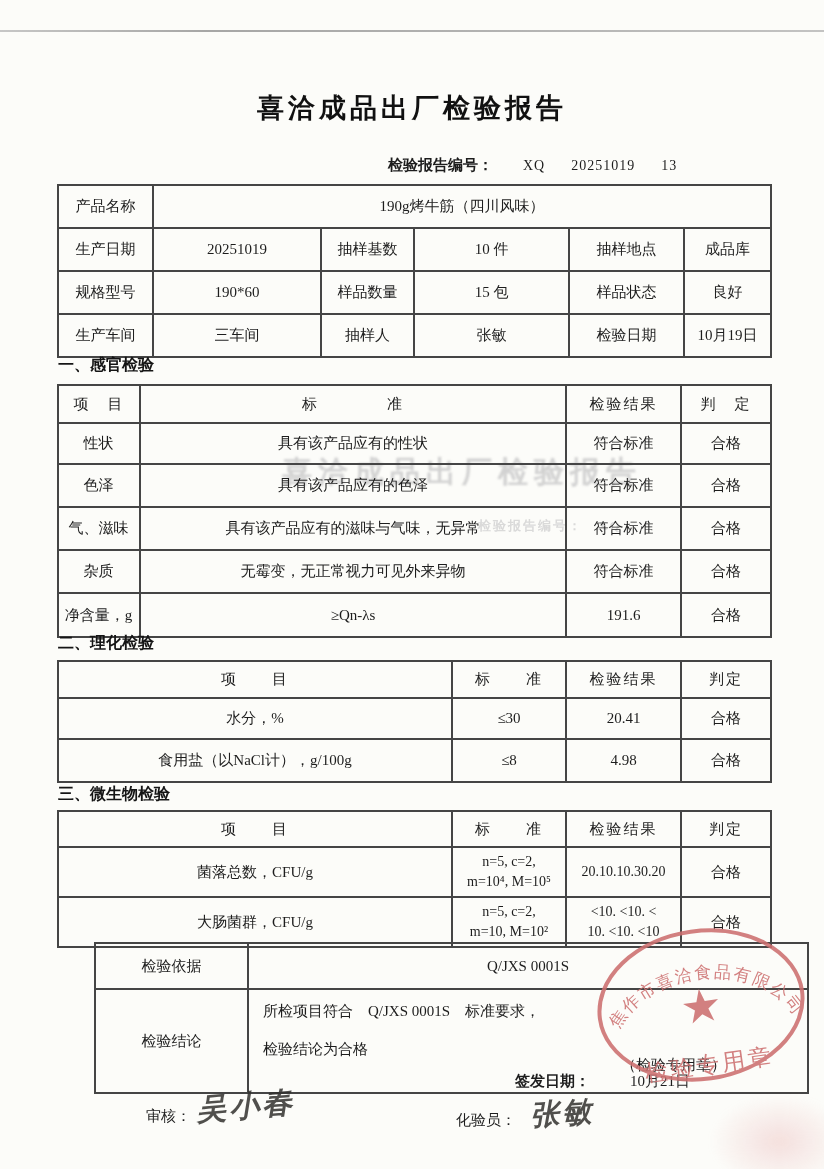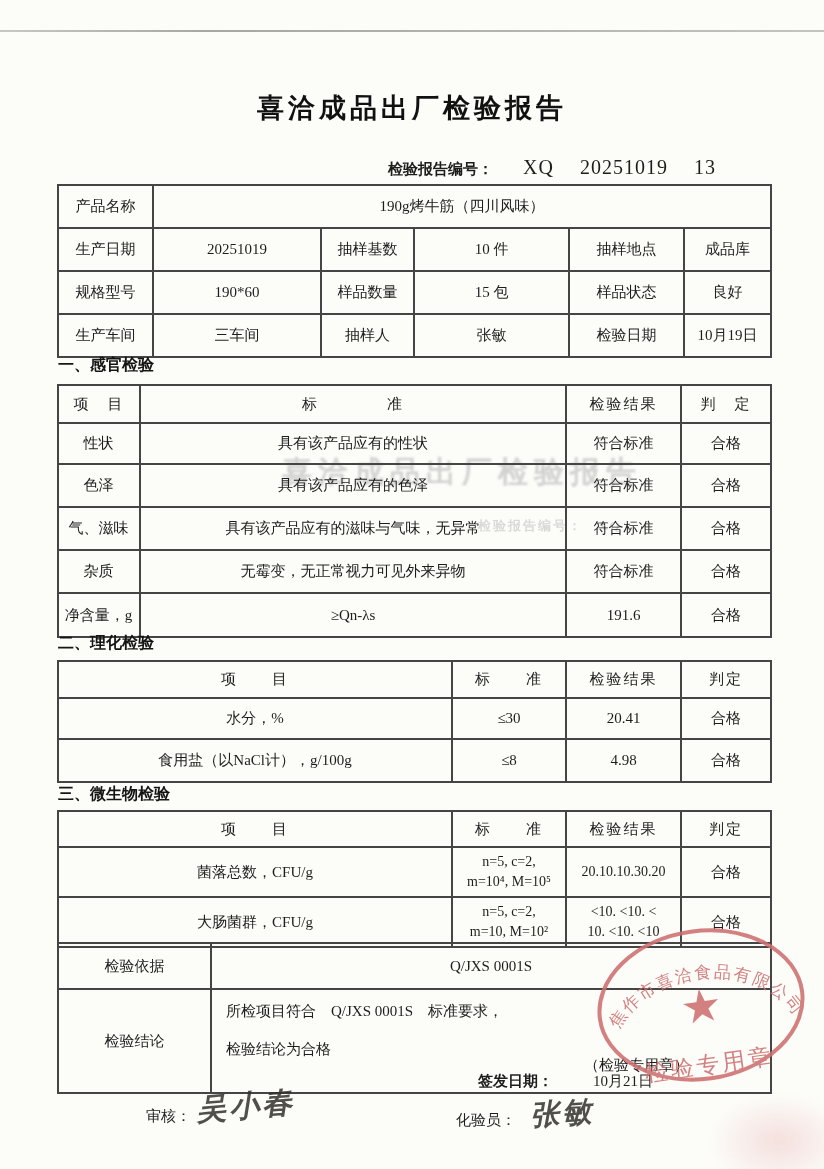--- a/index.html
+++ b/index.html
@@ -8,21 +8,21 @@
     background:#fcfcf9; overflow:hidden;
     font-family:"Liberation Serif","DejaVu Serif",serif; color:#1d1d1d;
   }
   .scanline { position:absolute; top:30px; left:0; width:824px; height:2px;
     background:linear-gradient(90deg,#b5b5b5,#8a8a8a 25%,#9a9a9a 60%,#b0b0b0); opacity:.75; }
   .title { position:absolute; top:90px; left:0; width:824px; text-align:center;
     font-family:"Liberation Sans","DejaVu Sans",sans-serif; font-weight:bold;
     font-size:27px; letter-spacing:4px; color:#111; }
   .report-no { position:absolute; top:156px; left:388px; display:flex; align-items:baseline; }
   .rn-label { font-family:"Liberation Sans","DejaVu Sans",sans-serif; font-weight:bold; font-size:15px; }
-  .rn-val { font-size:20px; margin-left:30px; letter-spacing:1px; }
+  .rn-val { font-size:14px; margin-left:30px; letter-spacing:1px; }
   .rn-val + .rn-val { margin-left:26px; }
 
   .sec-head { position:absolute; left:58px;
     font-family:"Liberation Sans","DejaVu Sans",sans-serif; font-weight:bold; font-size:16px; color:#151515; }
 
   table.tbl { position:absolute; left:57px; width:713px; border-collapse:collapse;
     table-layout:fixed; font-size:15px; }
   table.tbl td { border:2px solid #454545; text-align:center; padding:0 6px;
     overflow:hidden; color:#1d1d1d; }
   td.al { text-align:left; padding-left:10px; }
@@ -225,21 +225,21 @@
       </td>
       <td class="two-line">
         <div>&lt;10. &lt;10. &lt;</div>
         <div>10. &lt;10. &lt;10</div>
       </td>
       <td>合格</td>
     </tr>
   </tbody>
     </table>
 
-  <table class="tbl" style="top:942px;">
+  <table class="tbl" style="top:942px;margin-left:37px;">
     <colgroup>
         <col style="width:153px">
         <col style="width:560px">
       </colgroup>
     <tbody>
         <tr>
       <td style="height:44px">检验依据</td>
       <td>Q/JXS 0001S</td>
     </tr>
     <tr>

